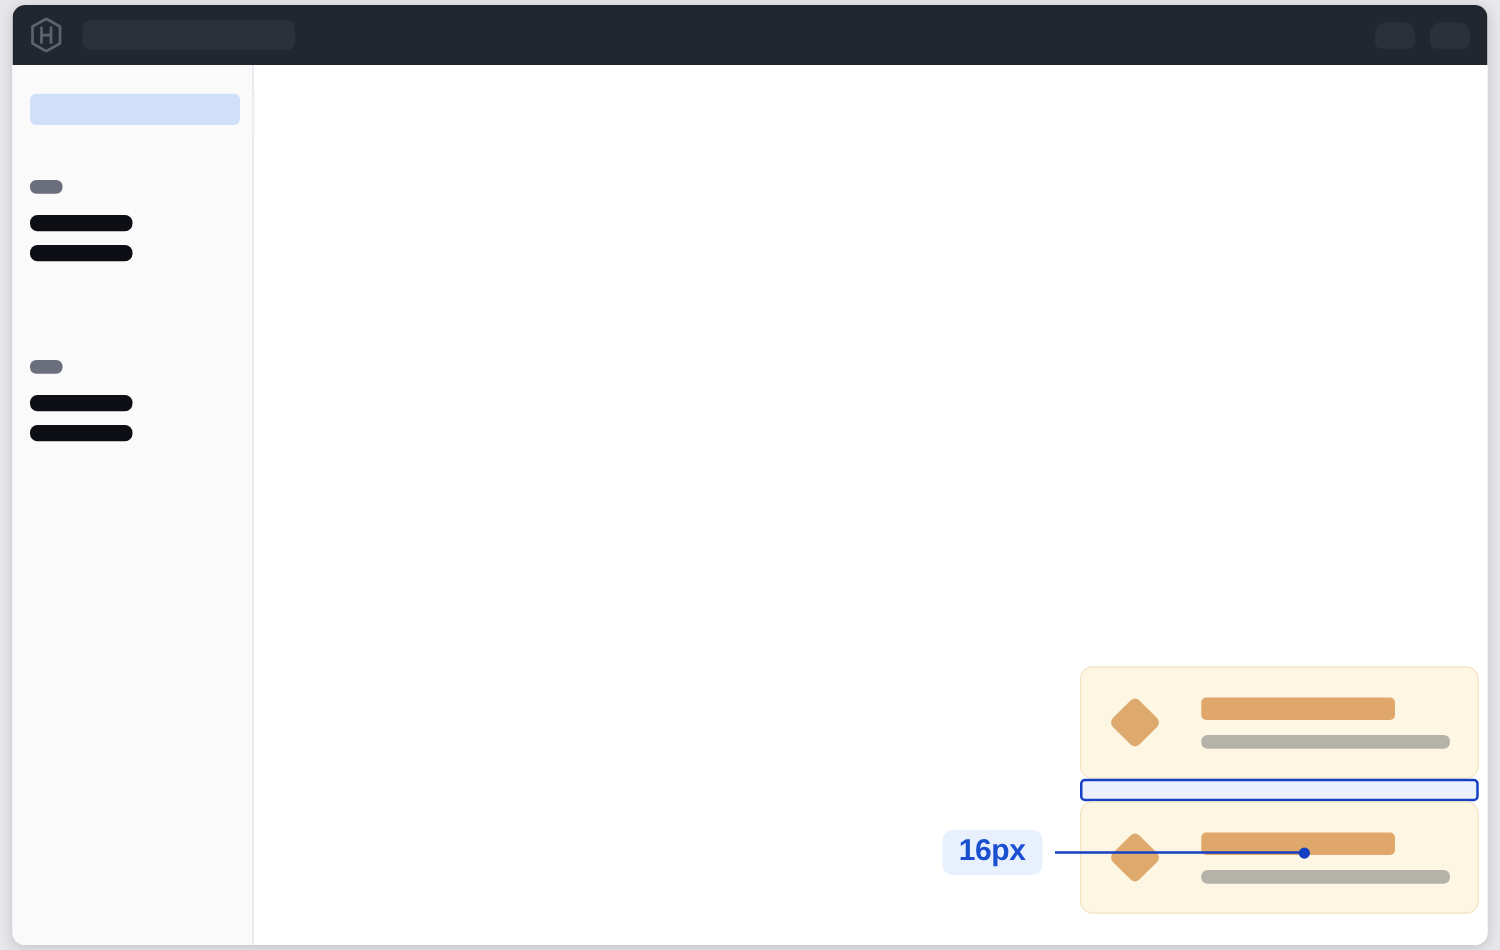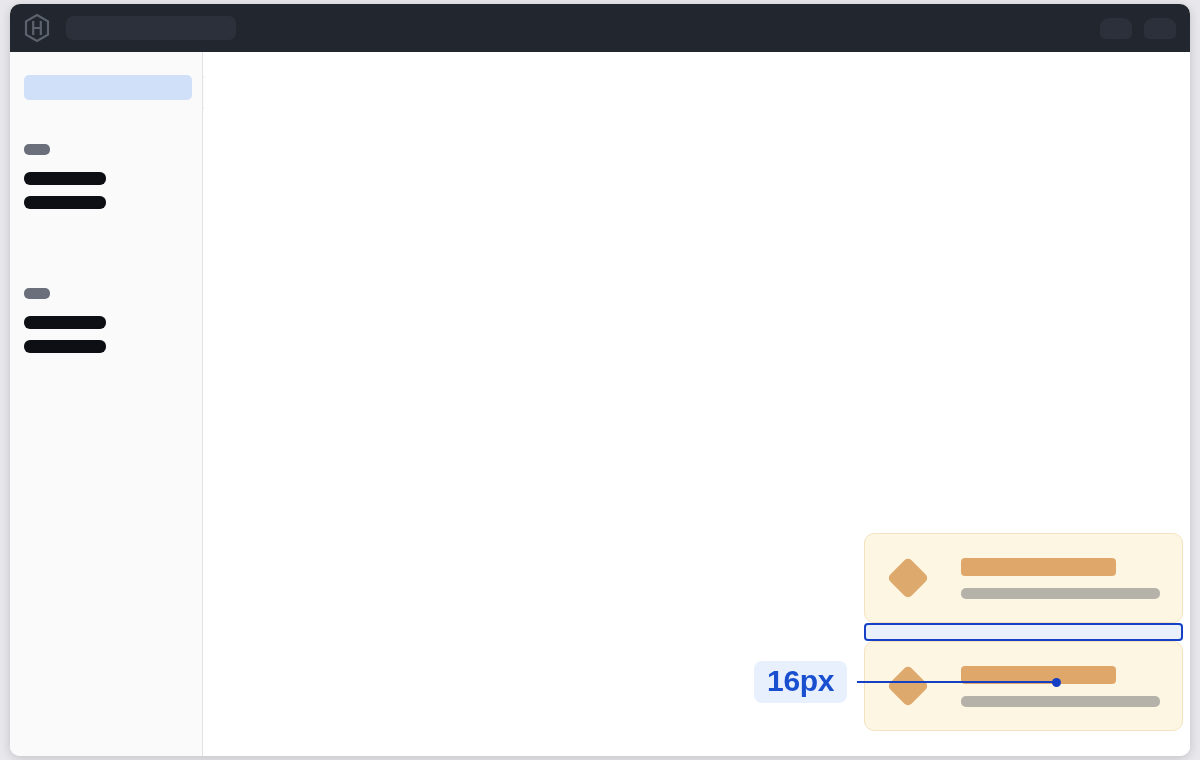--- a/index.html
+++ b/index.html
@@ -197,21 +197,21 @@
     left: 550px;
     top: 612px;
     display: flex;
     align-items: center;
     height: 36px;
   }
 
   .measure-badge {
     background: #e8f0fe;
     color: #1a4fd0;
-    font-size: 30px;
+    font-size: 24px;
     font-weight: 700;
     letter-spacing: -0.3px;
     border-radius: 8px;
     padding: 4px 13px 6px;
     line-height: 1.05;
   }
 
   .leader-line {
     width: 196px;
     height: 2px;

